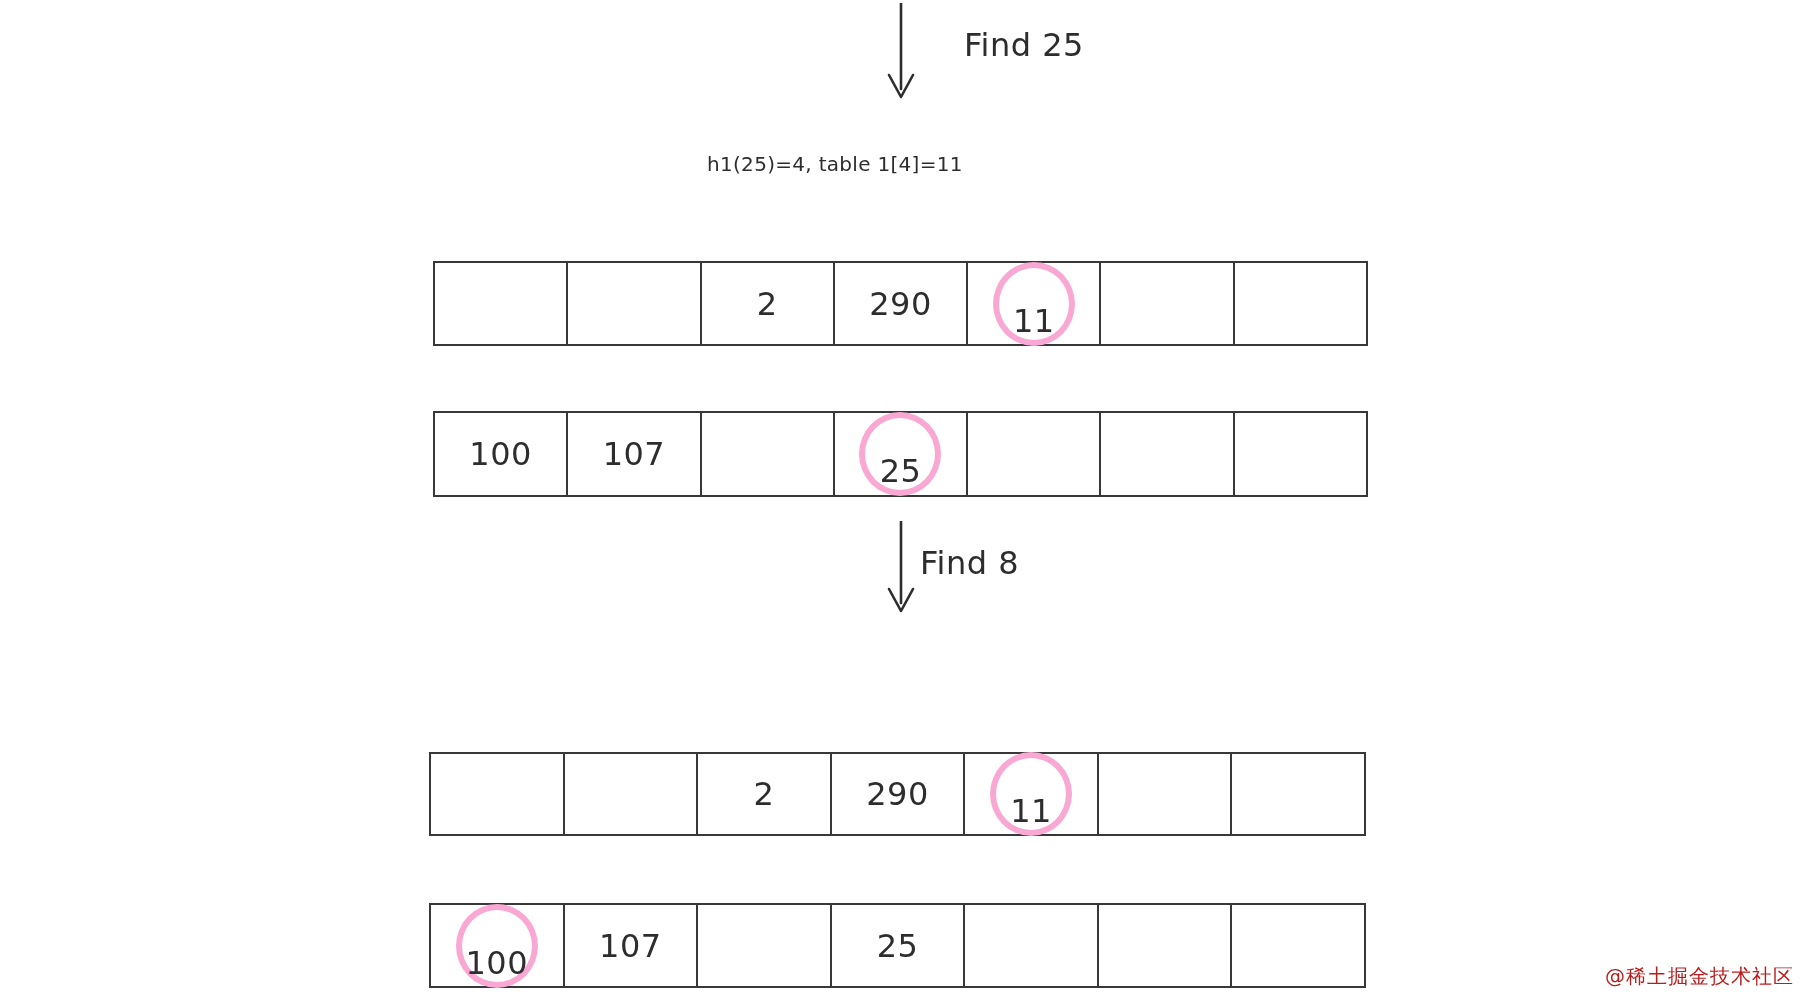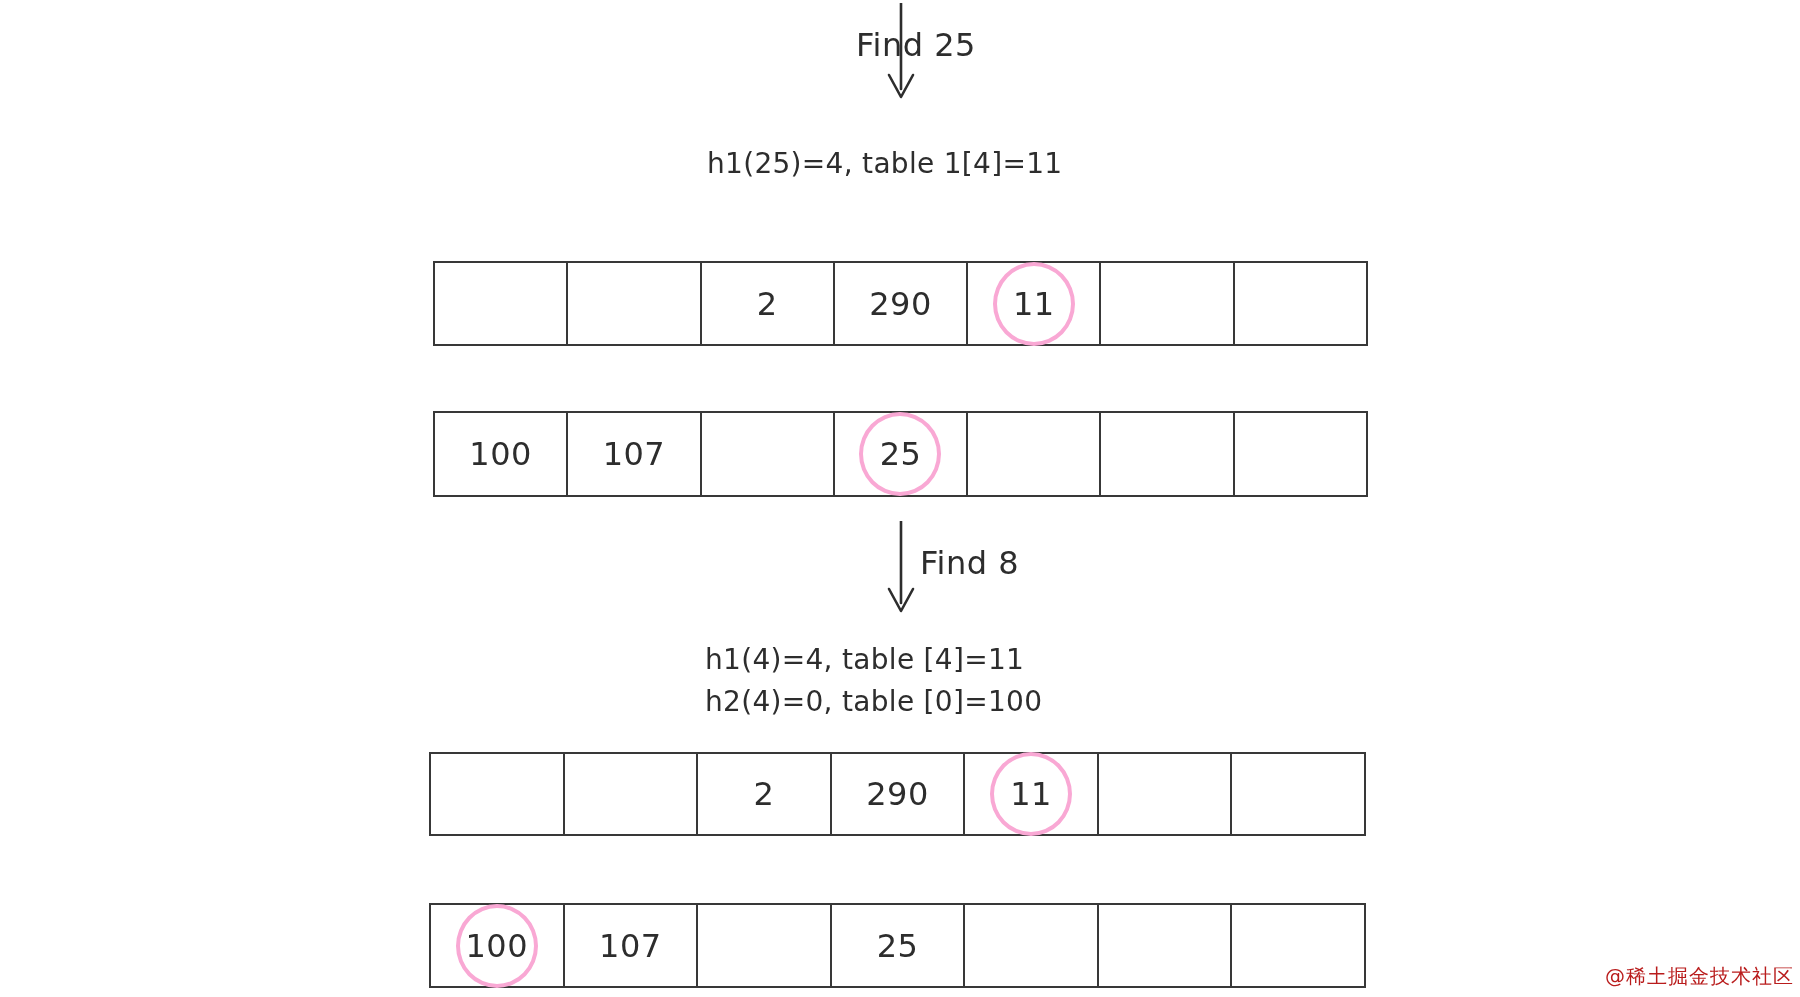--- a/index.html
+++ b/index.html
@@ -13,21 +13,21 @@
   }
   .arrow-svg{position:absolute;}
   .arrow-label{
     position:absolute;
     font-size:32px;
     letter-spacing:0.5px;
     white-space:nowrap;
   }
   .formula{
     position:absolute;
-    font-size:28px;
+    font-size:20px;
     letter-spacing:0.3px;
     white-space:nowrap;
   }
   .formula .line{height:44px;line-height:44px;}
   .formula.tight .line{height:42px;line-height:42px;}
   .hash-table{
     position:absolute;
     display:flex;
     border:2px solid #383838;
     box-sizing:border-box;
@@ -39,24 +39,24 @@
     align-items:center;
     justify-content:center;
     border-left:2px solid #383838;
     font-size:32px;
     letter-spacing:0.5px;
     overflow:visible;
   }
   .hash-table .cell:first-child{border-left:none;border-radius:18px;}
   .ring{
     display:flex;
-    align-items:center;
+    align-items:flex-end;
     justify-content:center;
     width:82px;height:84px;
-    border:4px solid #f9a8d4;
+    border:6px solid #f9a8d4;
     border-radius:50%;
     box-sizing:border-box;
     background:transparent;
   }
   .watermark{
     position:absolute;
     right:6px;bottom:7px;
     font-size:20px;
     letter-spacing:1px;
     color:#b91c1c;
@@ -65,21 +65,21 @@
 </style>
 </head>
 <body>
 
 <div class="canvas">
 
   <svg class="arrow-svg" style="left:884px;top:3px;" width="34" height="98" viewBox="0 0 34 98">
     <line x1="17" y1="0" x2="17" y2="86" stroke="#2d2d2d" stroke-width="2.6" stroke-linecap="round"></line>
     <polyline points="5,72 17,94 29,72" fill="none" stroke="#2d2d2d" stroke-width="2.6" stroke-linecap="round" stroke-linejoin="round"></polyline>
   </svg>
-  <div class="arrow-label" style="left:856px;top:26px;">Find 25</div>
+  <div class="arrow-label" style="left:964px;top:26px;">Find 25</div>
 
   <div class="formula" style="left:707px;top:142px;">
     <div class="line">h1(25)=4, table 1[4]=11</div>
   </div>
 
   <div class="hash-table" style="left:433px;top:261px;width:935px;height:85px;">
       <div class="cell"></div>
       <div class="cell"></div>
       <div class="cell">
         <span>2</span>
@@ -113,24 +113,20 @@
       <div class="cell"></div>
       <div class="cell"></div>
     </div>
 
   <svg class="arrow-svg" style="left:884px;top:521px;" width="34" height="94" viewBox="0 0 34 94">
     <line x1="17" y1="0" x2="17" y2="82" stroke="#2d2d2d" stroke-width="2.6" stroke-linecap="round"></line>
     <polyline points="5,68 17,90 29,68" fill="none" stroke="#2d2d2d" stroke-width="2.6" stroke-linecap="round" stroke-linejoin="round"></polyline>
   </svg>
   <div class="arrow-label" style="left:920px;top:544px;">Find 8</div>
 
-  <div class="formula tight" style="left:705px;top:639px;">
-    <div class="line">h1(4)=4, table [4]=11</div>
-    <div class="line">h2(4)=0, table [0]=100</div>
-  </div>
 
   <div class="hash-table" style="left:429px;top:752px;width:937px;height:84px;">
       <div class="cell"></div>
       <div class="cell"></div>
       <div class="cell">
         <span>2</span>
       </div>
       <div class="cell">
         <span>290</span>
       </div>

